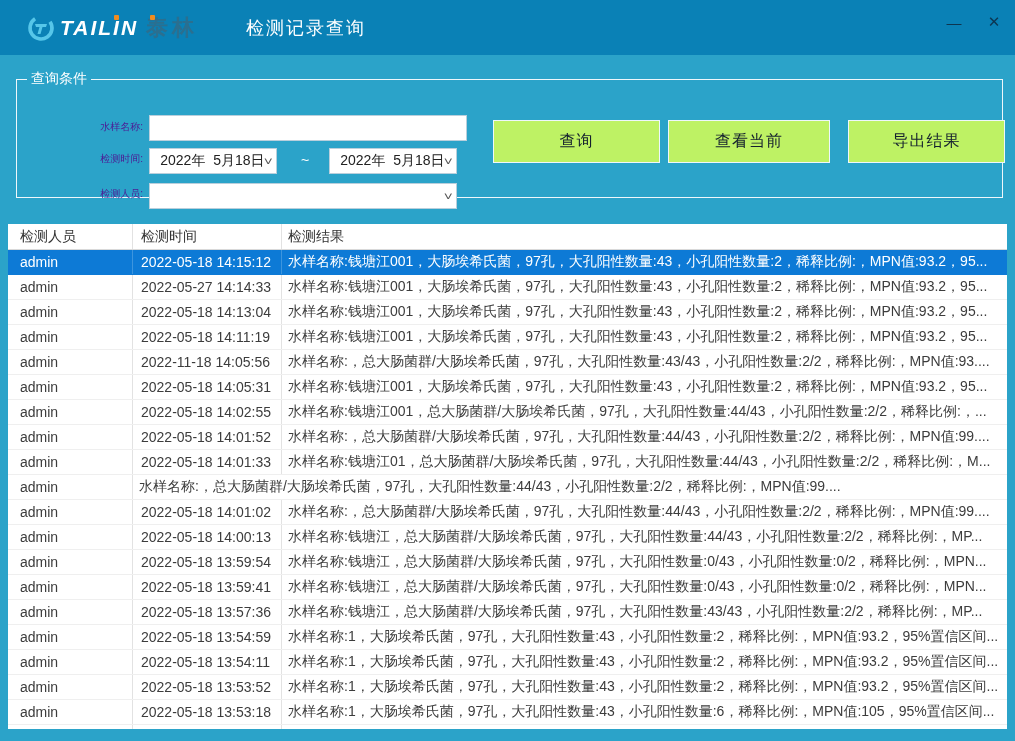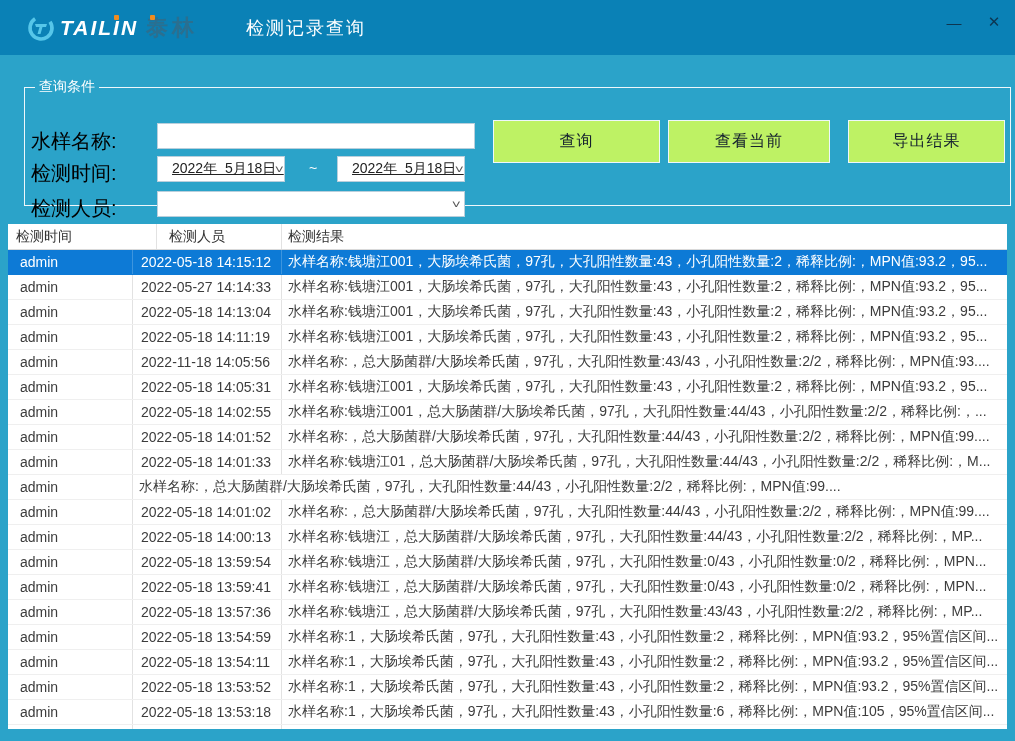--- a/index.html
+++ b/index.html
@@ -29,40 +29,40 @@
   .logo-dot.d2{left:124px;}
   .win-title{color:#ffffff;font-size:18px;margin-left:48px;letter-spacing:2px;}
   .win-controls{position:absolute;right:8px;top:0;height:44px;display:flex;align-items:center;gap:14px;}
   .win-btn{
     width:26px;height:26px;display:flex;align-items:center;justify-content:center;
     color:#0d3550;font-size:15px;cursor:default;user-select:none;
   }
   
   fieldset.query-panel{
     position:absolute;left:8px;top:62px;width:985px;height:126px;
-    border:1px solid #eef7fb;margin:16px;padding:0;
+    border:1px solid #eef7fb;margin:8px;padding:0;
   }
   fieldset.query-panel legend{
     color:#ffffff;font-size:14px;margin-left:10px;padding:0 4px;
   }
   .lbl{
-    position:absolute;width:120px;color:#000000;font-size:20px;
+    position:absolute;width:120px;text-align:right;color:#4c1d95;font-size:10px;
   }
   .lbl-sample{left:6px;top:32px;}
   .lbl-time{left:6px;top:64px;}
   .lbl-operator{left:6px;top:99px;}
   .txt-input{
     position:absolute;left:132px;top:27px;width:304px;height:24px;
     border:1px solid #b9cfdc;background:#ffffff;font-size:14px;padding:0 6px;
     font-family:inherit;outline:none;box-sizing:content-box;
   }
   .datebox{
     position:absolute;top:60px;height:26px;width:128px;background:#ffffff;
-    border:1px solid #b9cfdc;display:flex;align-items:center;justify-content:space-between;
-    font-size:14px;color:#222;padding-left:14px;box-sizing:border-box;text-decoration:underline;
+    border:1px solid #b9cfdc;display:flex;align-items:center;justify-content:flex-end;
+    font-size:14px;color:#222;padding-left:14px;box-sizing:border-box;
   }
   .datebox .dval{white-space:pre;}
   .datebox.from{left:132px;}
   .datebox.to{left:312px;}
   .chev{color:#555;font-size:11px;margin-right:5px;transform:scaleX(1.4);}
   .range-sep{position:absolute;left:284px;top:64px;color:#ffffff;font-size:14px;}
   .combo{
     position:absolute;left:132px;top:95px;width:308px;height:26px;background:#ffffff;
     border:1px solid #b9cfdc;display:flex;align-items:center;justify-content:flex-end;
     box-sizing:border-box;
@@ -135,22 +135,22 @@
     <span class="chev">˅</span>
   </div>
 </fieldset>
 
 <div class="action-btn btn-query">查询</div>
 <div class="action-btn btn-view">查看当前</div>
 <div class="action-btn btn-export">导出结果</div>
 
 <div class="rtable">
   <div class="thead">
+    <div class="cell c1">检测人员</div>
     <div class="cell c2">检测时间</div>
-    <div class="cell c1">检测人员</div>
     <div class="cell c3">检测结果</div>
   </div>
   <div id="tbody">
       <div class="trow selected">
         <div class="cell c1">admin</div>
         <div class="cell c2">2022-05-18 14:15:12</div>
         <div class="cell c3">水样名称:钱塘江001，大肠埃希氏菌，97孔，大孔阳性数量:43，小孔阳性数量:2，稀释比例:，MPN值:93.2，95...</div>
       </div>
       <div class="trow">
         <div class="cell c1">admin</div>

